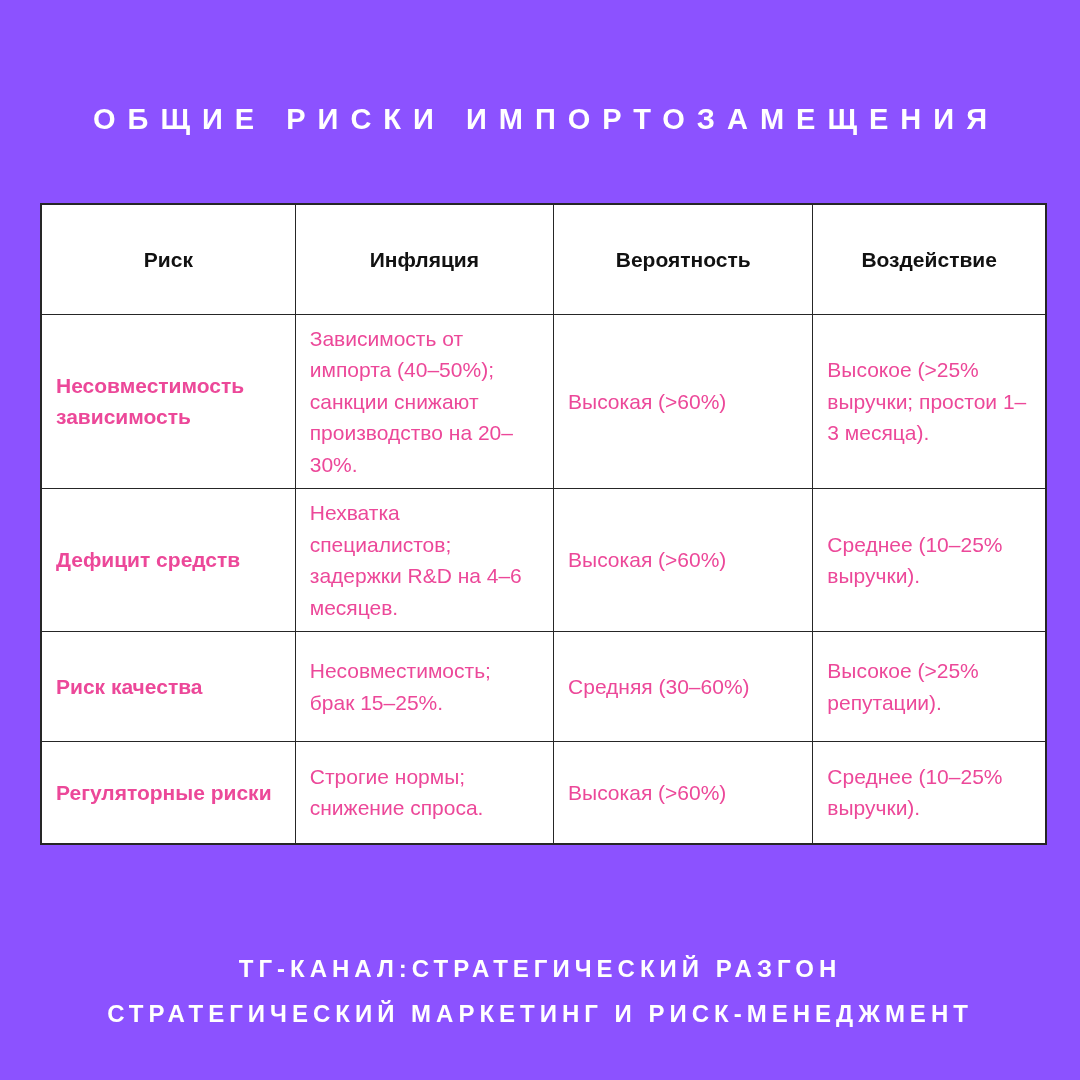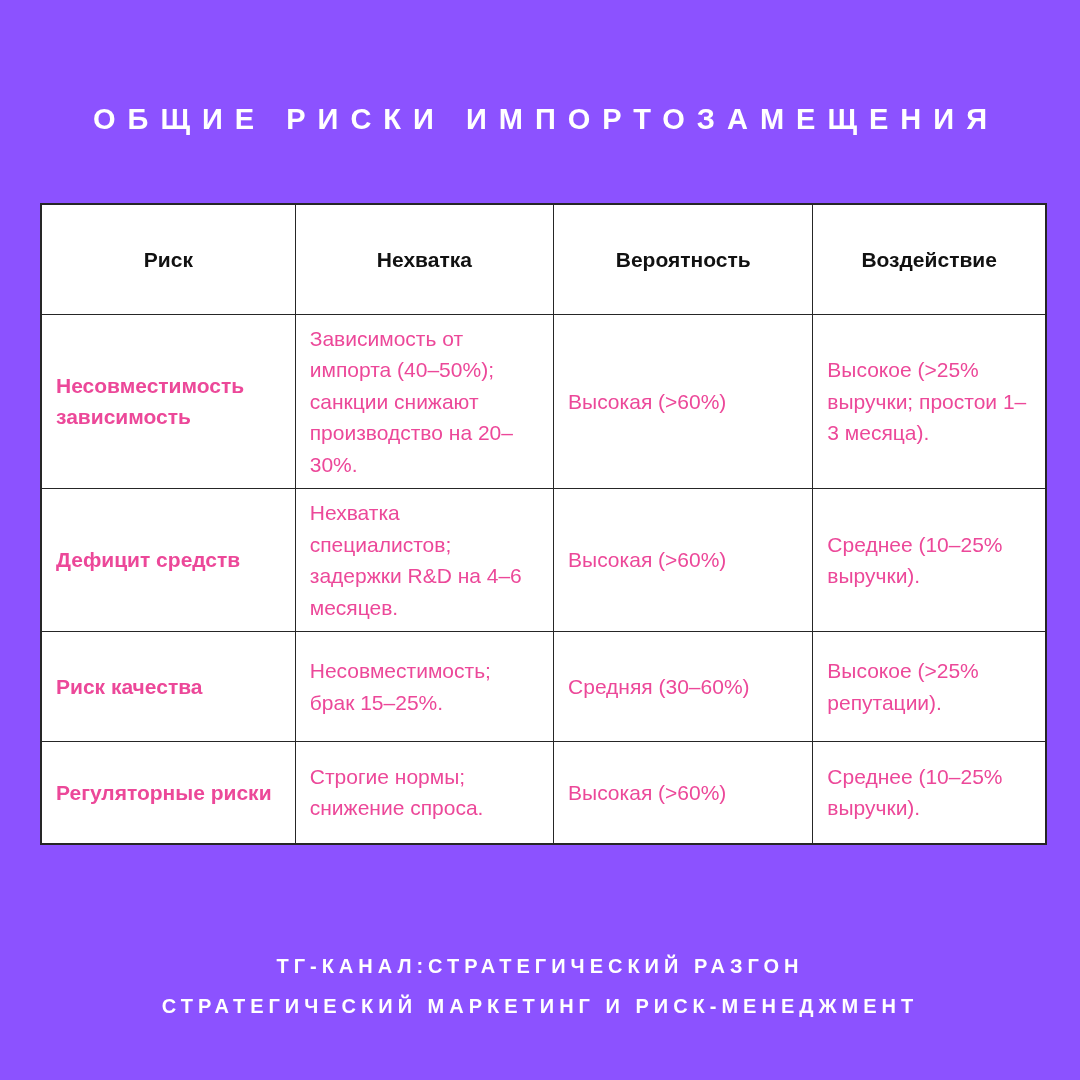--- a/index.html
+++ b/index.html
@@ -65,21 +65,21 @@
   tr.row-4 { height: 102px; }
   .footer {
     position: absolute;
     left: 0;
     width: 100%;
     top: 955px;
     text-align: center;
     color: #ffffff;
   }
   .footer-line {
-    font-size: 20px;
+    font-size: 24px;
     font-weight: 800;
     letter-spacing: 5px;
     margin-bottom: 17px;
     white-space: nowrap;
   }
 </style>
 </head>
 <body>
 
 <div class="canvas" style="background: rgb(140, 82, 255);">
@@ -90,21 +90,21 @@
     <table class="risk-table">
       <colgroup>
         <col style="width:25.3%">
         <col style="width:25.7%">
         <col style="width:25.8%">
         <col style="width:23.2%">
       </colgroup>
       <thead>
         <tr class="header-row">
           <th>Риск</th>
-          <th>Нехватка</th>
+          <th>Инфляция</th>
           <th>Вероятность</th>
           <th>Воздействие</th>
         </tr>
       </thead>
       <tbody>
         <tr class="row-0">
           <td class="risk-cell">Несовместимость зависимость</td>
           <td>Зависимость от импорта (40–50%); санкции снижают производство на 20–30%.</td>
           <td>Высокая (&gt;60%)</td>
           <td>Высокое (&gt;25% выручки; простои 1–3 месяца).</td>

